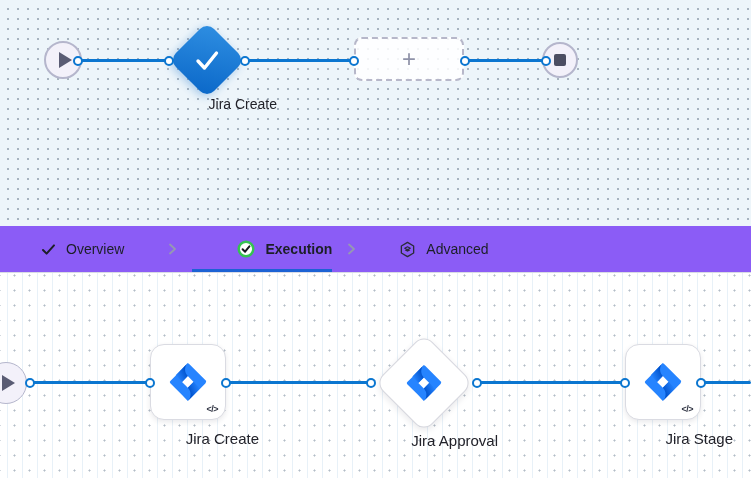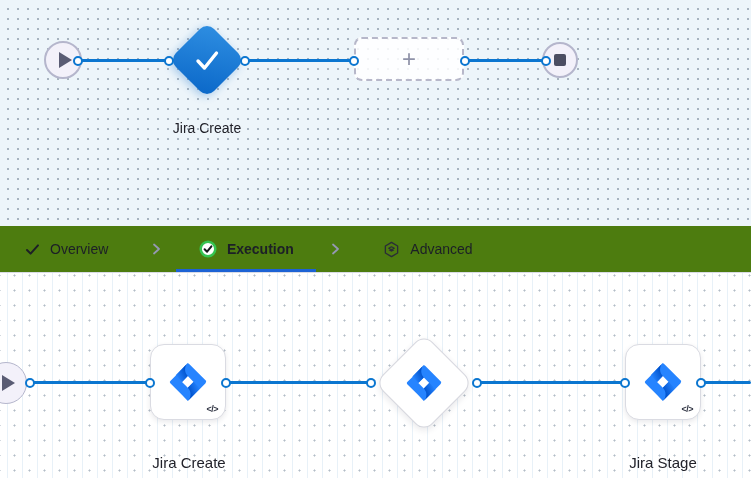--- a/index.html
+++ b/index.html
@@ -33,34 +33,34 @@
   }
   .stage-diamond .unrot { transform:rotate(-45deg); display:flex; }
 
   .add-stage {
     position:absolute; left:354px; top:37px; width:110px; height:44px;
     border:2px dashed #b6b7c9; border-radius:8px; background:rgba(255,255,255,.85);
     display:flex; align-items:center; justify-content:center;
     color:#8f93a9; font-size:24px; font-weight:300; cursor:pointer;
   }
   .node-label {
-    position:absolute; width:140px; text-align:center;
-    font-size:14px; color:#22222a;margin-top:24px;
+    position:absolute; width:140px; text-align:right;
+    font-size:14px; color:#22222a;
   }
 
   
   .tabbar {
     position:absolute; left:0; top:226px; width:751px; height:47px;
-    background:#4d7c0f; border-bottom:1px solid #d9dbe5;
-    display:flex; align-items:center; padding-left:25px;
+    background:#8b5cf6; border-bottom:1px solid #d9dbe5;
+    display:flex; align-items:center; padding-left:41px;
   }
   .tab { display:flex; align-items:center; gap:10px; height:100%; cursor:pointer;
          font-size:14px; color:#1c1f27; position:relative; }
   .tab-overview { font-weight:500; }
-  .tab-execution { width:140px; margin-left:13px; justify-content:center; font-weight:700; }
+  .tab-execution { width:140px; margin-left:13px; justify-content:flex-end; font-weight:700; }
   .tab-advanced { margin-left:41px; font-weight:400; }
   .tab-underline { position:absolute; left:0; bottom:0; width:100%; height:3px; background:#1c62d4; }
   .sep { margin-left:41px; display:flex; }
   .sep2 { margin-left:12px; }
 
   
   .canvas-bottom {
     position:absolute; left:0; top:273px; width:751px; height:205px;
     background-color:#ffffff;
     background-image:
@@ -213,20 +213,21 @@
 
     <div class="step-diamond">
       <span class="unrot">
         <svg width="36" height="36">
             <use href="#jira-logo"></use>
           </svg>
       </span>
     </div>
     <span class="port" style="left:366px; top:105px;"></span>
     <span class="port" style="left:472px; top:105px;"></span>
+    <div class="node-label step-label" style="left:358px; top:159px;">Jira Approval</div>
 
     <div class="step-card" style="left:625px; top:71px;">
       <svg width="38" height="38">
           <use href="#jira-logo"></use>
         </svg>
       <span class="code-badge">&lt;/&gt;</span>
     </div>
     <span class="port" style="left:620px; top:105px;"></span>
     <span class="port" style="left:696px; top:105px;"></span>
     <div class="node-label step-label" style="left:593px; top:157px;">Jira Stage</div>

